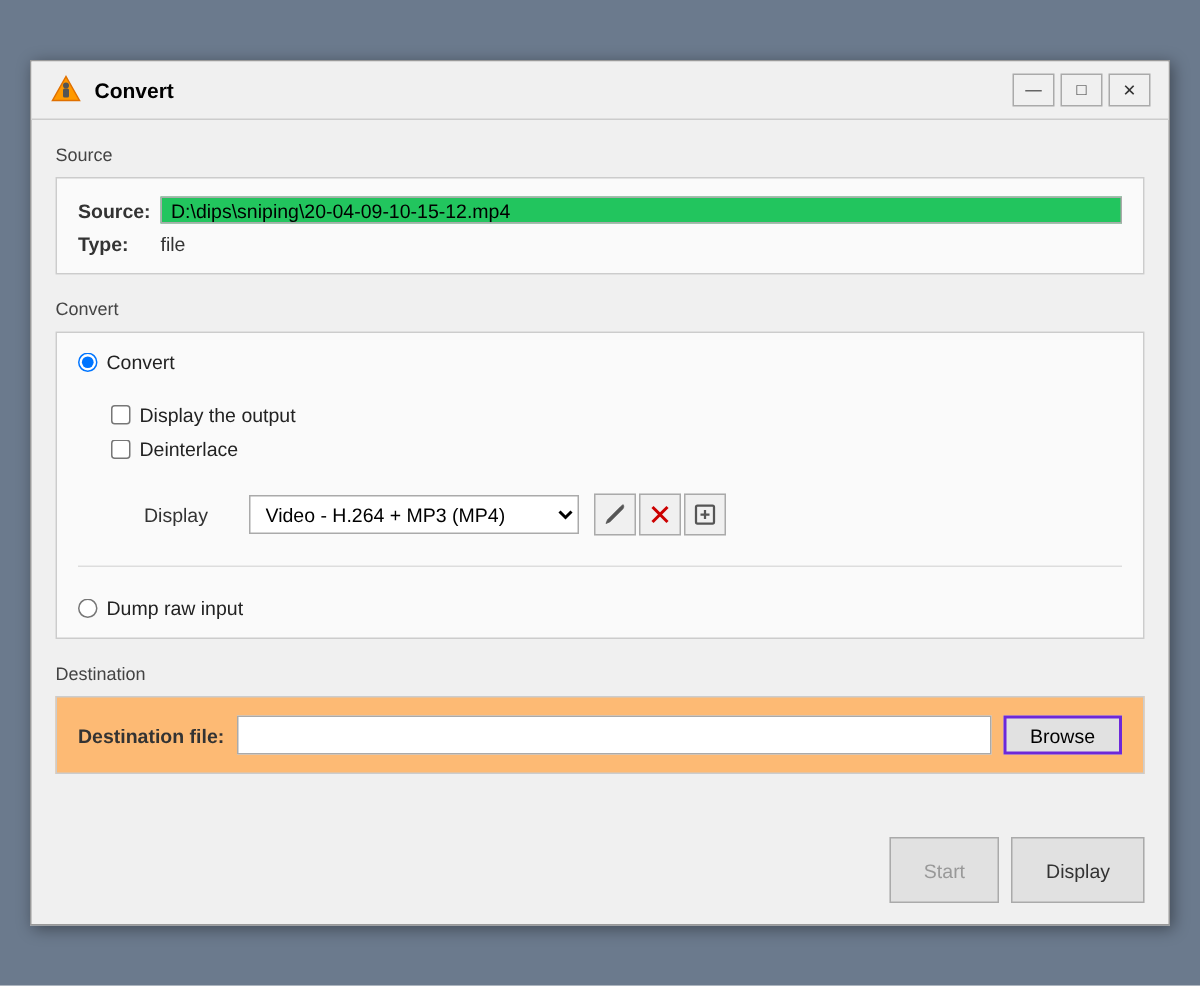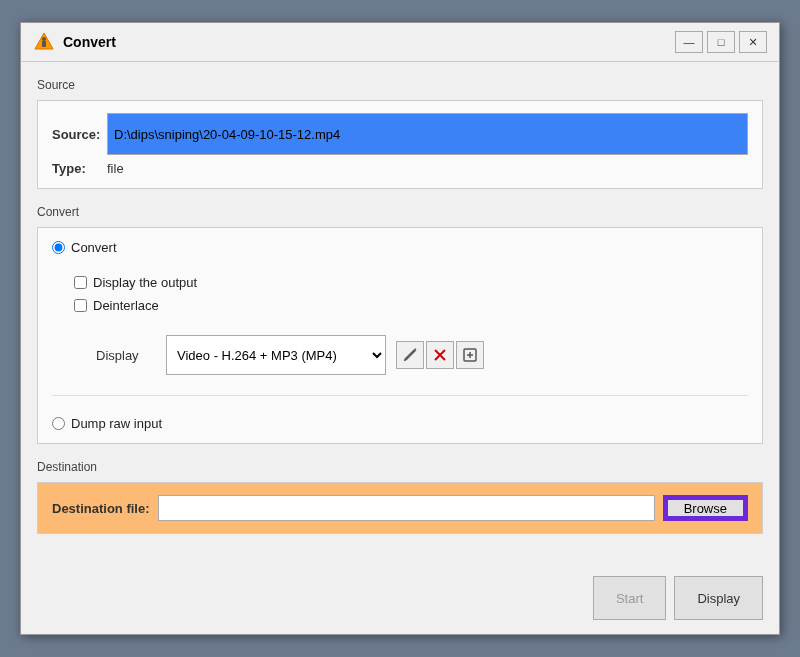--- a/index.html
+++ b/index.html
@@ -98,25 +98,25 @@
 
     .source-label {
       color: #333;
       font-weight: 600;
       width: 55px;
       flex-shrink: 0;
     }
 
     .source-input {
       flex: 1;
-      height: 42px;
+      height: 18px;
       border: 1px solid #aaa;
       padding: 2px 6px;
       font-size: 13px;
-      background: #3b82f6;
+      background: #22c55e;
       color: #000;
     }
 
     .type-row {
       display: flex;
       align-items: center;
     }
 
     .type-label {
       font-weight: 600;
@@ -189,21 +189,21 @@
       margin-left: 22px;
       gap: 10px;
     }
 
     .profile-label {
       width: 60px;
       color: #333;
     }
 
     .profile-select {
-      height: 40px;
+      height: 26px;
       border: 1px solid #aaa;
       background: white;
       padding: 2px 6px;
       font-size: 13px;
       min-width: 220px;
       cursor: pointer;
     }
 
     .profile-buttons {
       display: flex;
@@ -256,21 +256,21 @@
       border: 1px solid #aaa;
       padding: 2px 6px;
       font-size: 13px;
       background: white;
     }
 
     .browse-btn {
       height: 26px;
       padding: 0 16px;
       background: #e1e1e1;
-      border: 5px solid #6d28d9;
+      border: 2px solid #6d28d9;
       color: #000;
       cursor: pointer;
       font-size: 13px;
     }
 
     .footer {
       display: flex;
       justify-content: flex-end;
       gap: 8px;
       padding: 10px 16px 14px;

